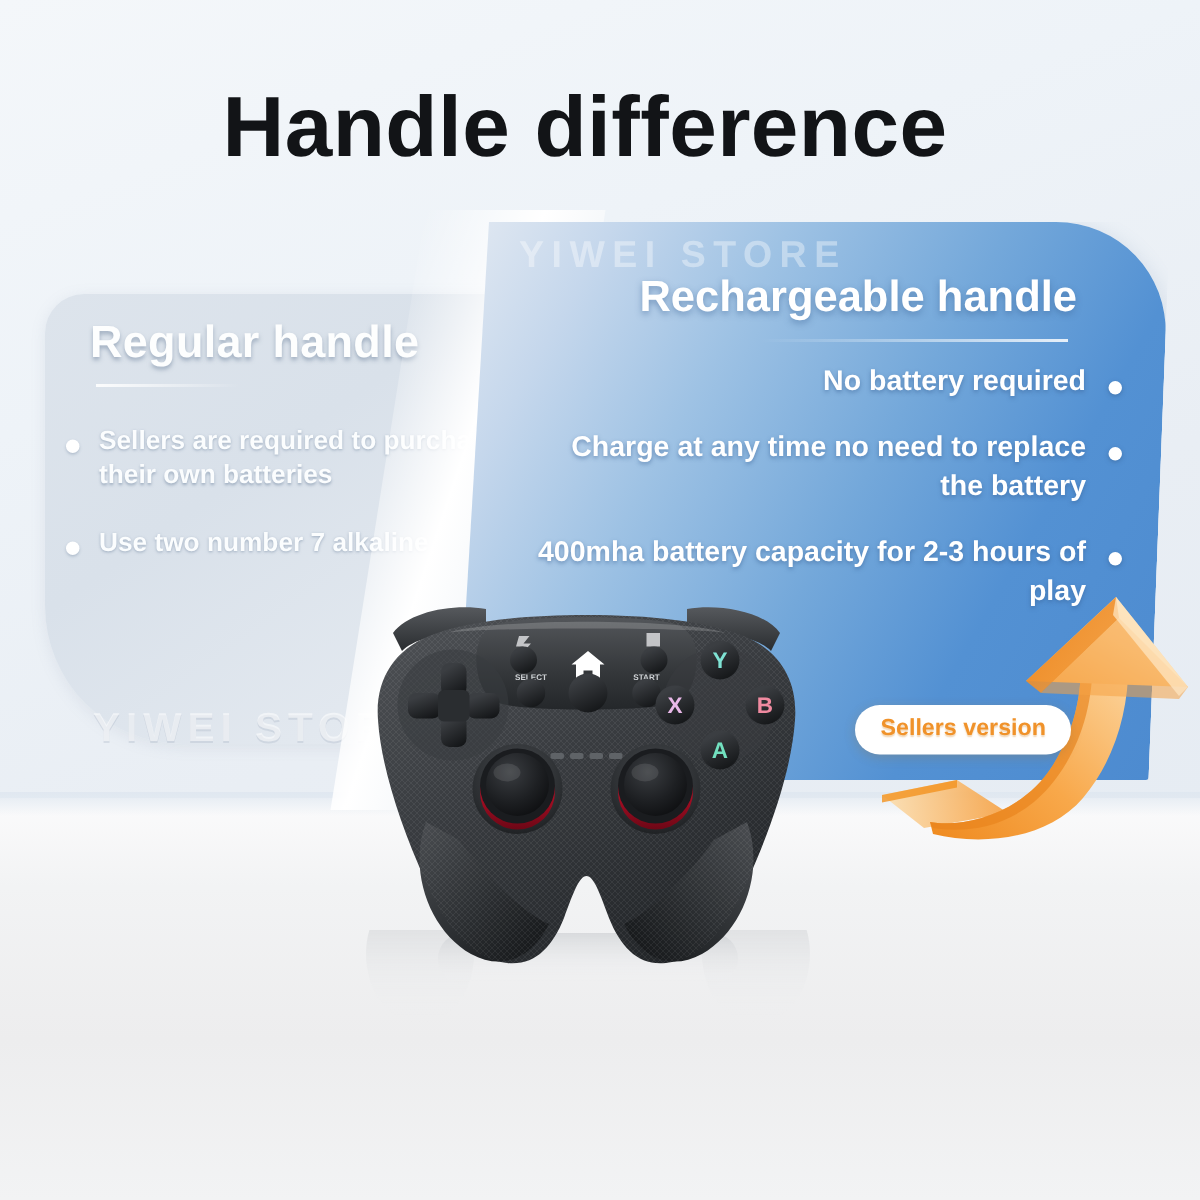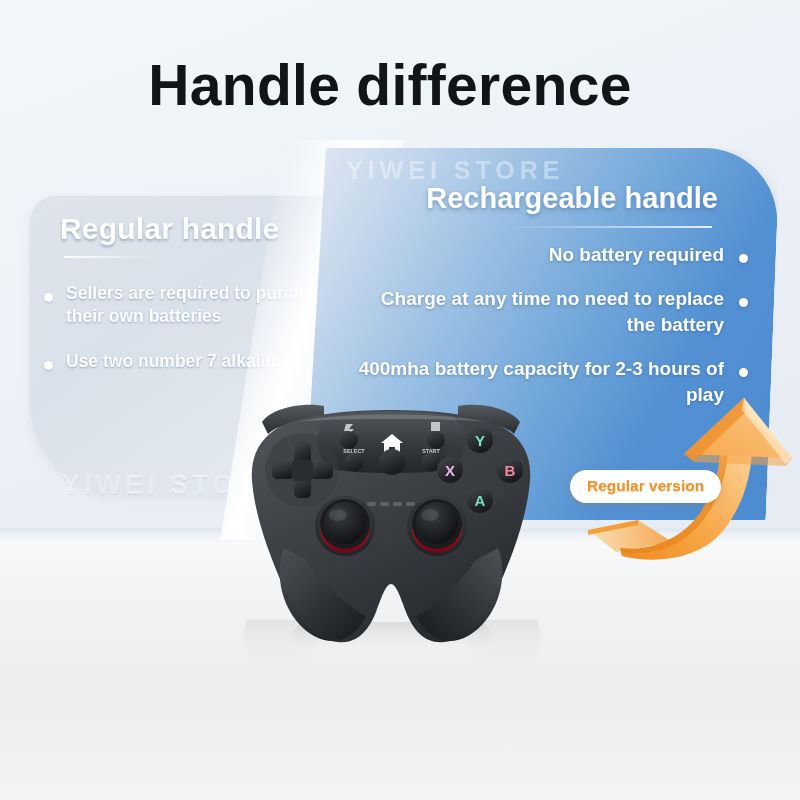--- a/index.html
+++ b/index.html
@@ -210,21 +210,21 @@
       <path d="M34,156 C58,160 96,150 116,118 C132,92 136,66 134,42
                L142,42 C144,72 136,106 114,132 C92,158 62,164 36,160 Z" fill="#e8821b" opacity="0.65"></path>
 
       <path d="M98,62 L158,6 L206,66 Z" fill="url(#gOrangeHead)"></path>
       <path d="M98,62 L158,6 L160,20 L108,70 Z" fill="url(#gOrangeEdge)" opacity="0.9"></path>
       <path d="M108,70 L160,20 L206,66 L200,74 Z" fill="#f6a244" opacity="0.55"></path>
       <path d="M158,6 L206,66 L200,72 L156,18 Z" fill="#fde5c2" opacity="0.75"></path>
     </svg>
   </div>
 
-  <div class="badge">Regular version</div>
+  <div class="badge">Sellers version</div>
 
   <svg class="reflection" viewBox="0 0 320 130">
     <defs>
       <linearGradient id="gRef" x1="0" y1="0" x2="0" y2="1">
         <stop offset="0%" stop-color="#8d9196" stop-opacity="0.75"></stop>
         <stop offset="55%" stop-color="#c6c9cd" stop-opacity="0.28"></stop>
         <stop offset="100%" stop-color="#ffffff" stop-opacity="0"></stop>
       </linearGradient>
       <linearGradient id="gRefBar" x1="0" y1="0" x2="0" y2="1">
         <stop offset="0%" stop-color="#9aa0a6" stop-opacity="0.55"></stop>

